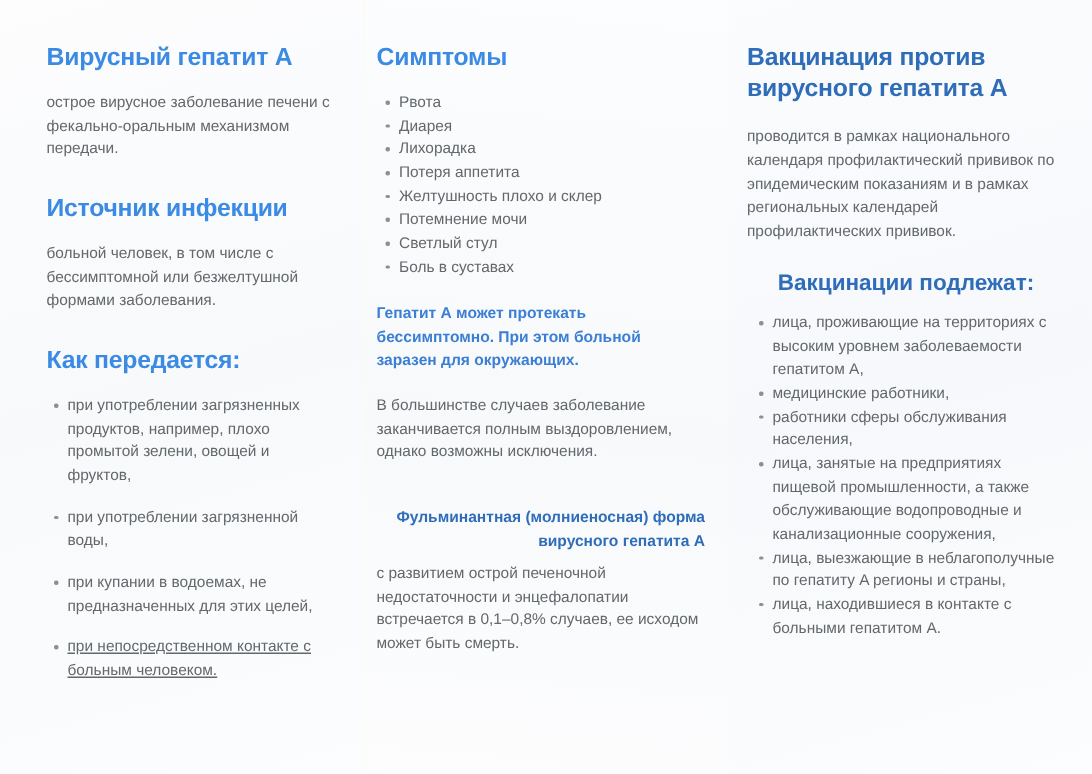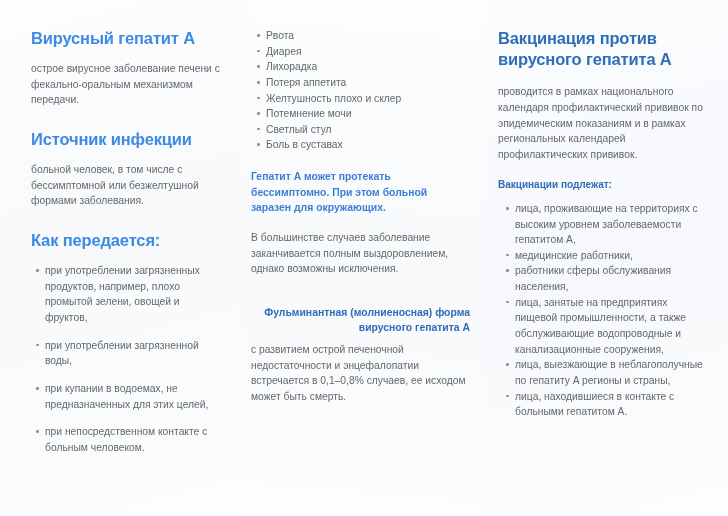--- a/index.html
+++ b/index.html
@@ -135,24 +135,25 @@
     font-size: 10.4px;
     line-height: 1.5;
     font-weight: bold;
     color: #3b7fd4;
   }
   p.accent-deep {
     color: #2f6db9;
   }
   p.sub-accent {
     margin: 0 0 8px 0;
-    font-size: 10px;
+    font-size: 15px;
     line-height: 1.45;
     font-weight: bold;
     color: #2f6db9;
+    text-align: center;
   }
 
   ul.list {
     margin: 0 0 12px 0;
     padding: 0 0 0 14px;
     list-style: none;
   }
   ul.list li {
     position: relative;
     font-size: 10.3px;
@@ -164,21 +165,21 @@
     content: "";
     position: absolute;
     left: -9px;
     top: 6px;
     width: 2.6px;
     height: 2.6px;
     border-radius: 50%;
     background: #8a9096;
   }
   ul.list.spaced li { margin-bottom: 12px; }
-  ul.list.spaced li:last-child { margin-bottom: 2px; }
+  ul.list.spaced li:last-child { margin-bottom: 2px; text-decoration: underline; }
 
   .col-2 ul.list { padding-left: 15px; }
   .col-3 ul.list { padding-left: 17px; }
   .col-3 ul.list li::before { top: 6px; }
 </style>
 </head>
 <body>
 
 <div id="poster">
 
@@ -270,20 +271,21 @@
           <li>при употреблении загрязненной воды,</li>
           <li>при купании в водоемах, не предназначенных для этих целей,</li>
           <li>при непосредственном контакте с больным человеком.</li>
         </ul>
       </div>
     </section>
 
     <section class="col col-2">
       <div class="panel"></div>
       <div class="col-inner">
+        <h1 class="head">Симптомы</h1>
         <ul class="list">
           <li>Рвота</li>
           <li>Диарея</li>
           <li>Лихорадка</li>
           <li>Потеря аппетита</li>
           <li>Желтушность плохо и склер</li>
           <li>Потемнение мочи</li>
           <li>Светлый стул</li>
           <li>Боль в суставах</li>
         </ul>

